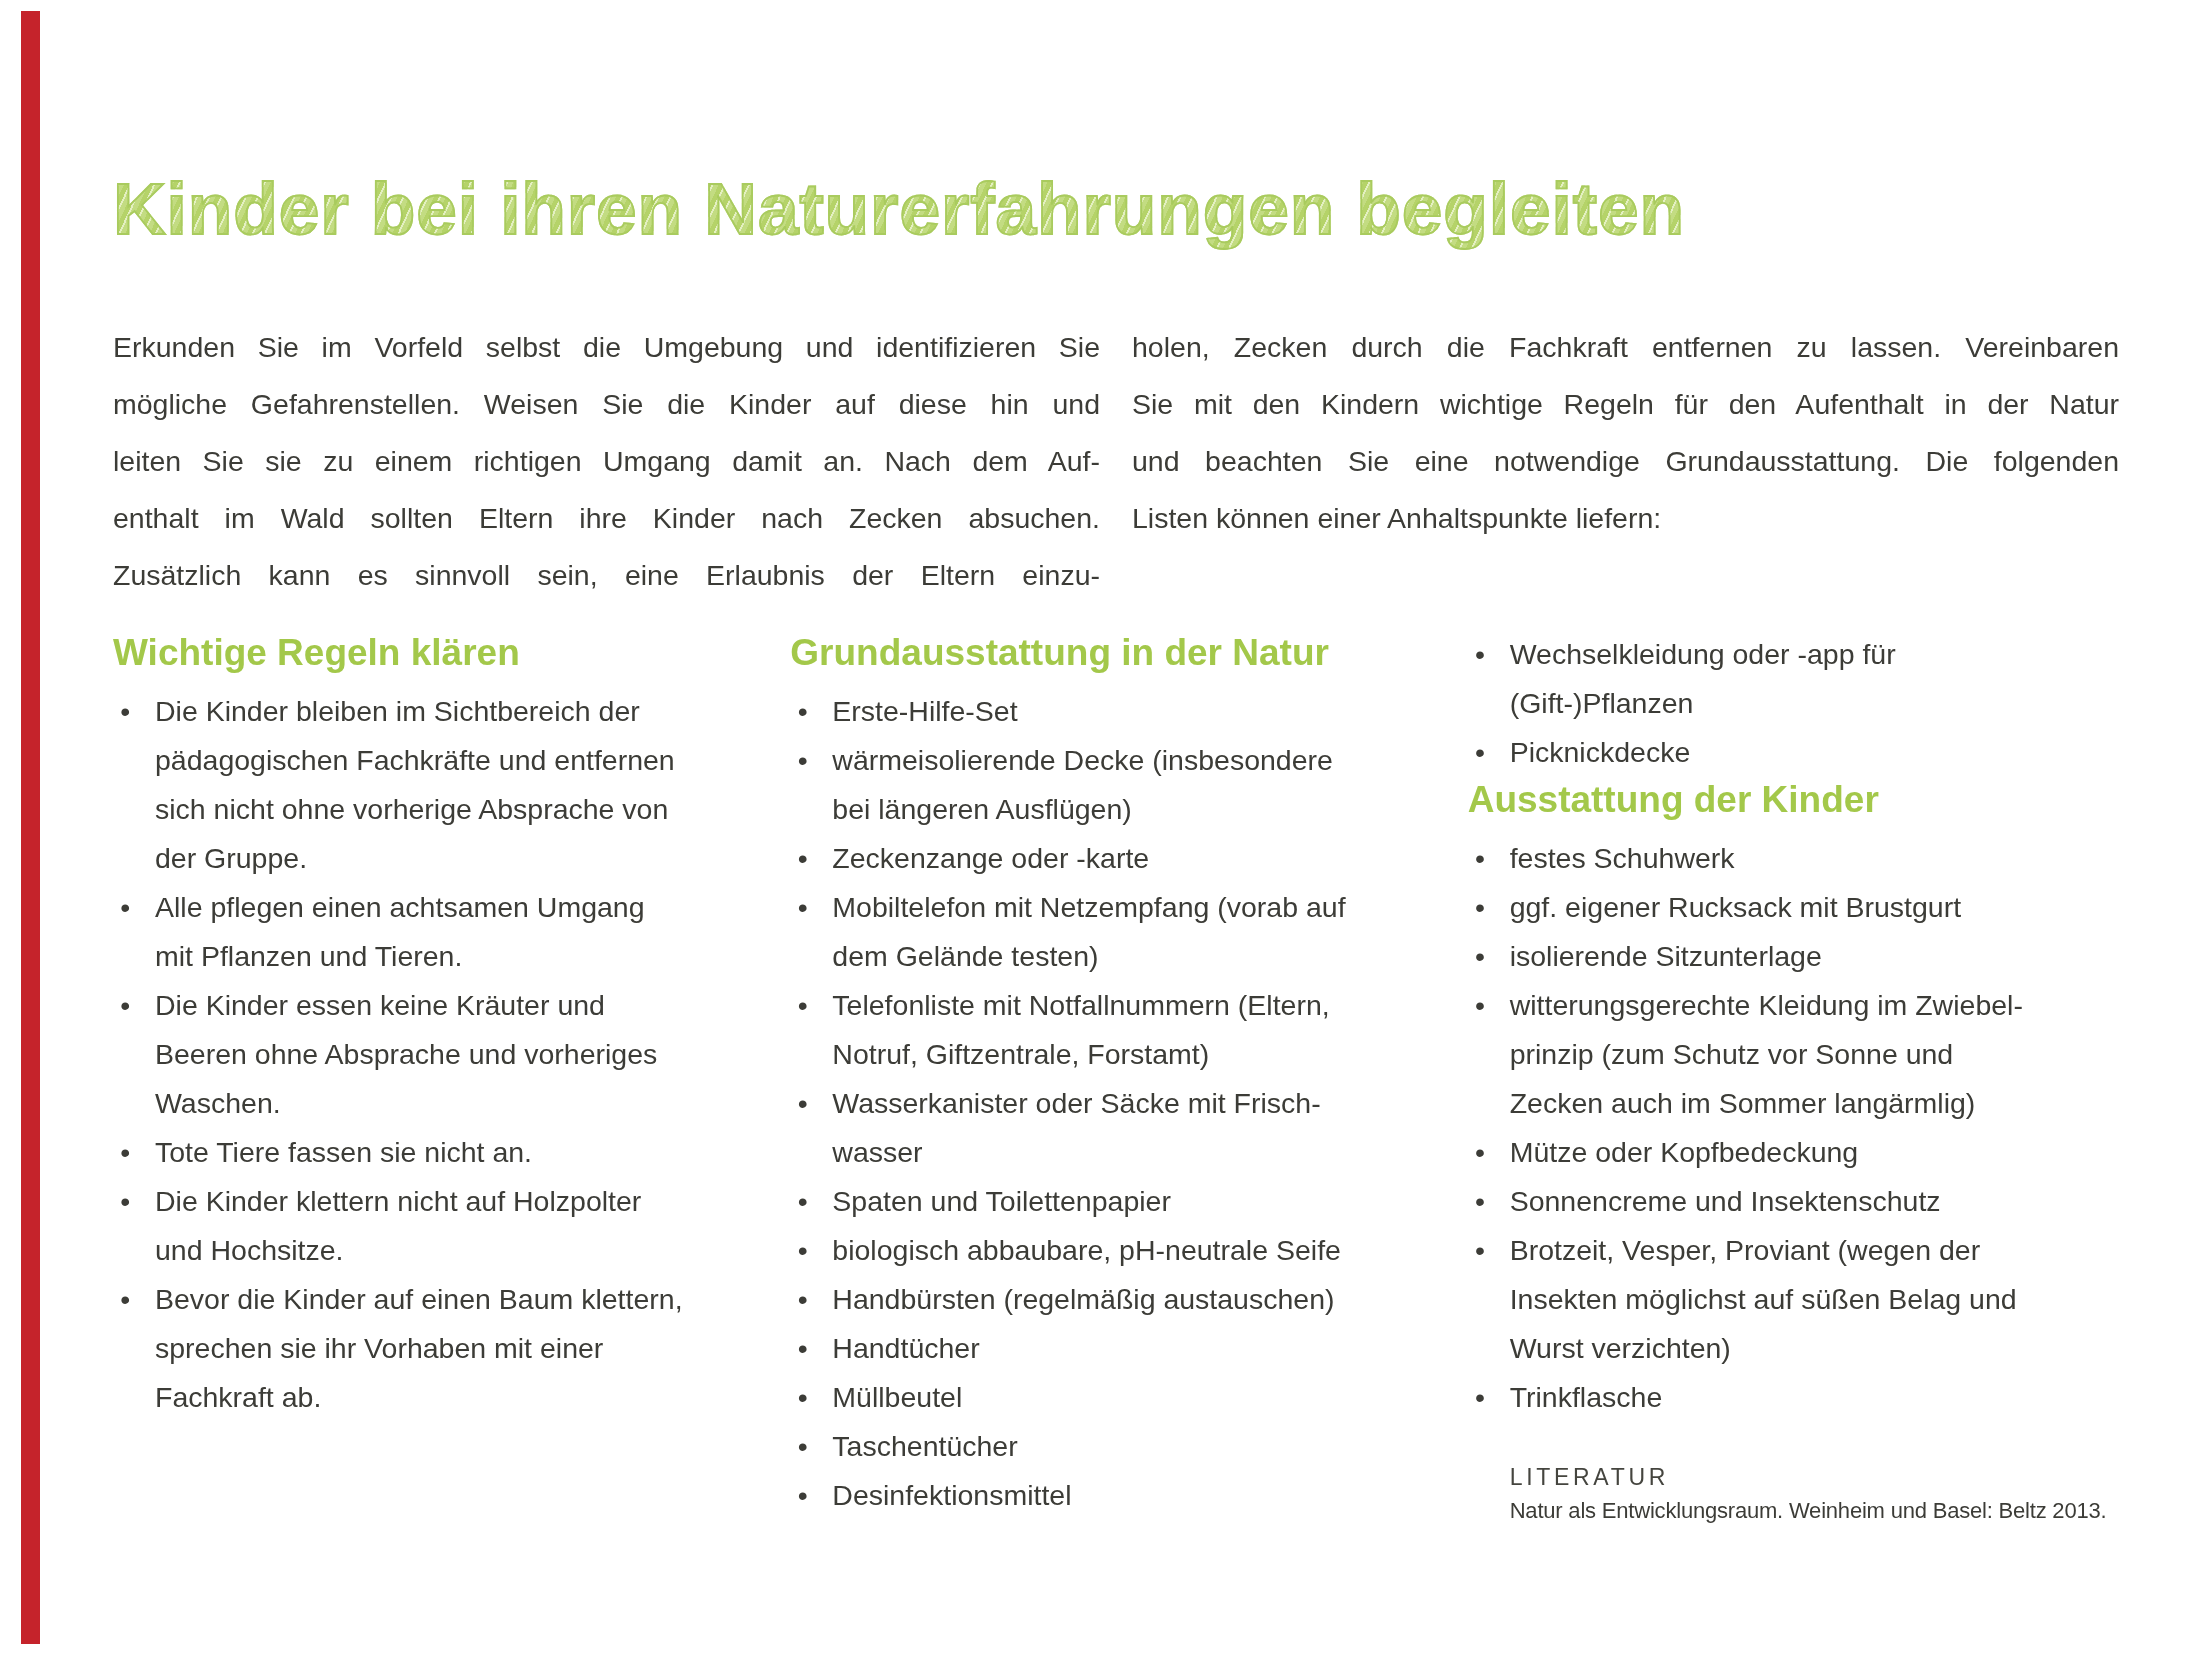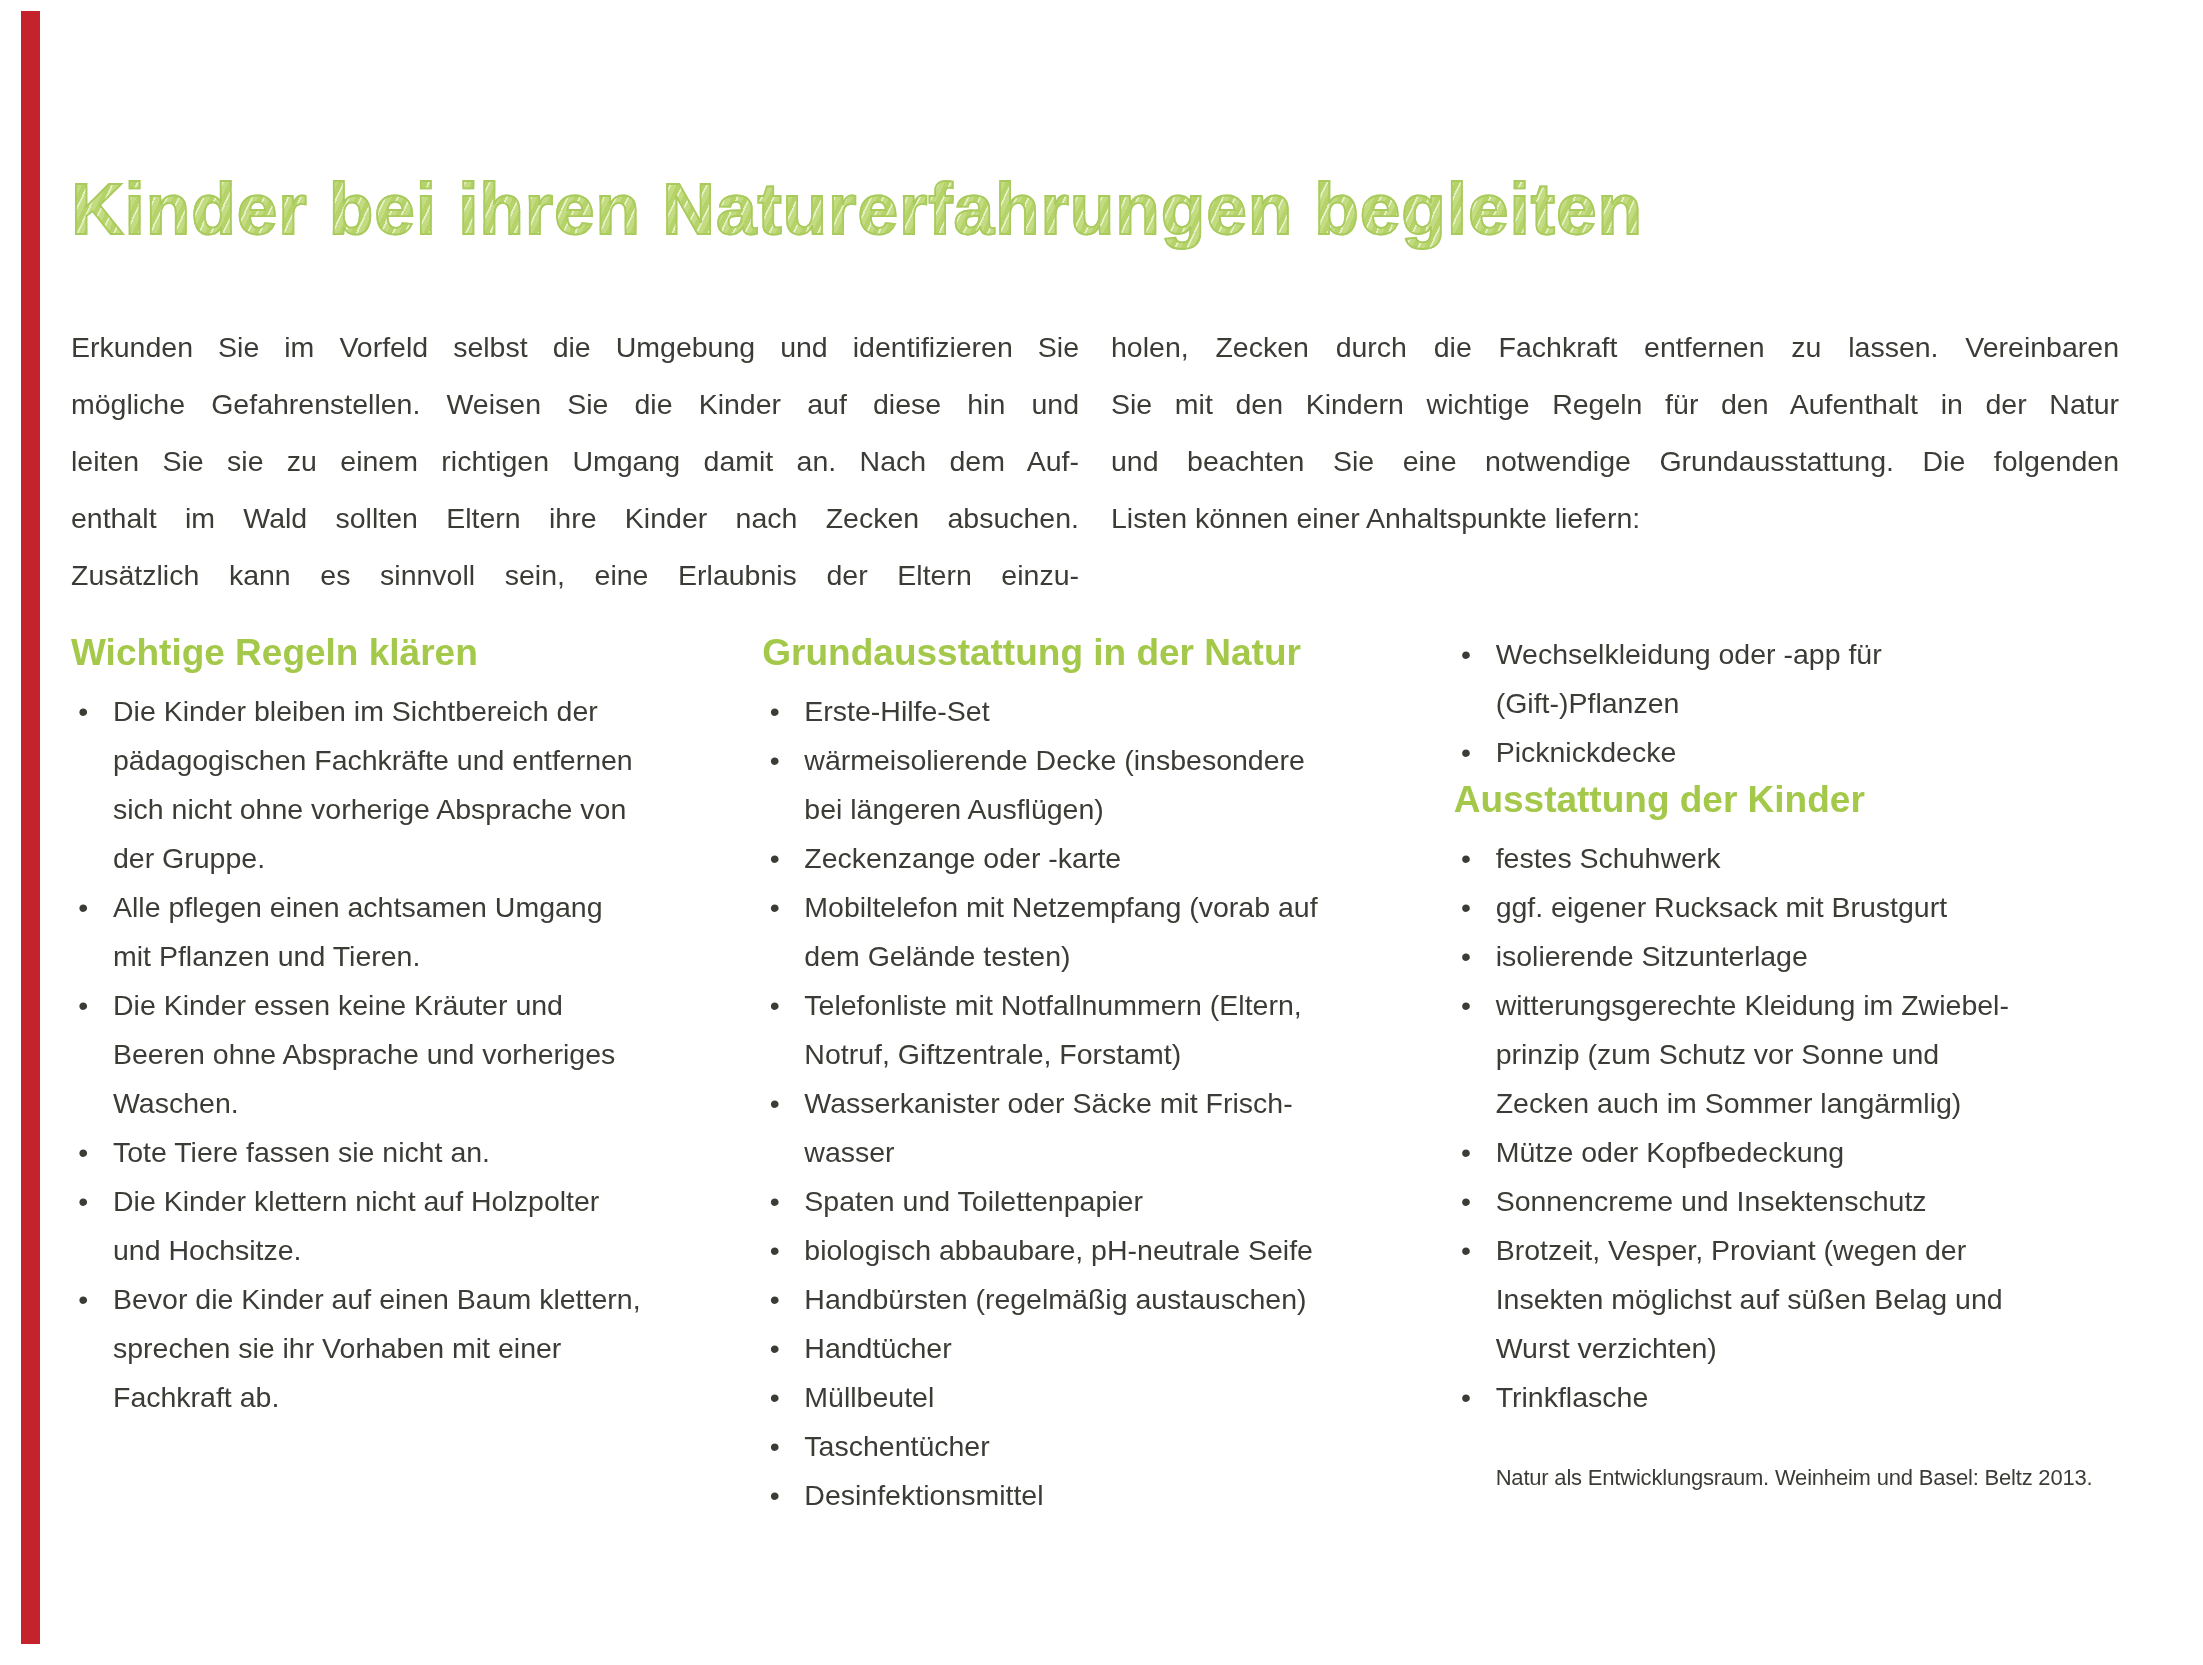--- a/index.html
+++ b/index.html
@@ -13,21 +13,21 @@
     color: #3c3c37;
   }
   .red-bar {
     position: absolute;
     left: 21px;
     top: 11px;
     width: 19px;
     height: 1633px;
     background: #c5232b;
   }
-  .content { padding: 0 84px 0 71px; }
+  .content { padding: 0 84px 0 113px; }
 
   h1.page-title {
     margin: 0;
     padding-top: 167px;
     font-size: 73px;
     line-height: 1.15;
     font-weight: bold;
     letter-spacing: 0.9px;
     color: transparent;
     background: repeating-linear-gradient(115deg, #b5d369 0 4.6px, #e4f0c2 4.6px 6.4px, #c3dc82 6.4px 11px);
@@ -181,20 +181,21 @@
 prinzip (zum Schutz vor Sonne und
 Zecken auch im Sommer langärmlig)</li>
           <li>Mütze oder Kopfbedeckung</li>
           <li>Sonnencreme und Insektenschutz</li>
           <li>Brotzeit, Vesper, Proviant (wegen der
 Insekten möglichst auf süßen Belag und
 Wurst verzichten)</li>
           <li>Trinkflasche</li>
         </ul>
         <div class="literature">
+          <div class="literature-heading">LITERATUR</div>
           <div class="literature-line">Natur als Entwicklungsraum. Weinheim und Basel: Beltz 2013.</div>
         </div>
       </div>
 
     </div>
   </div>
 </div>
 
 
 </body></html>

